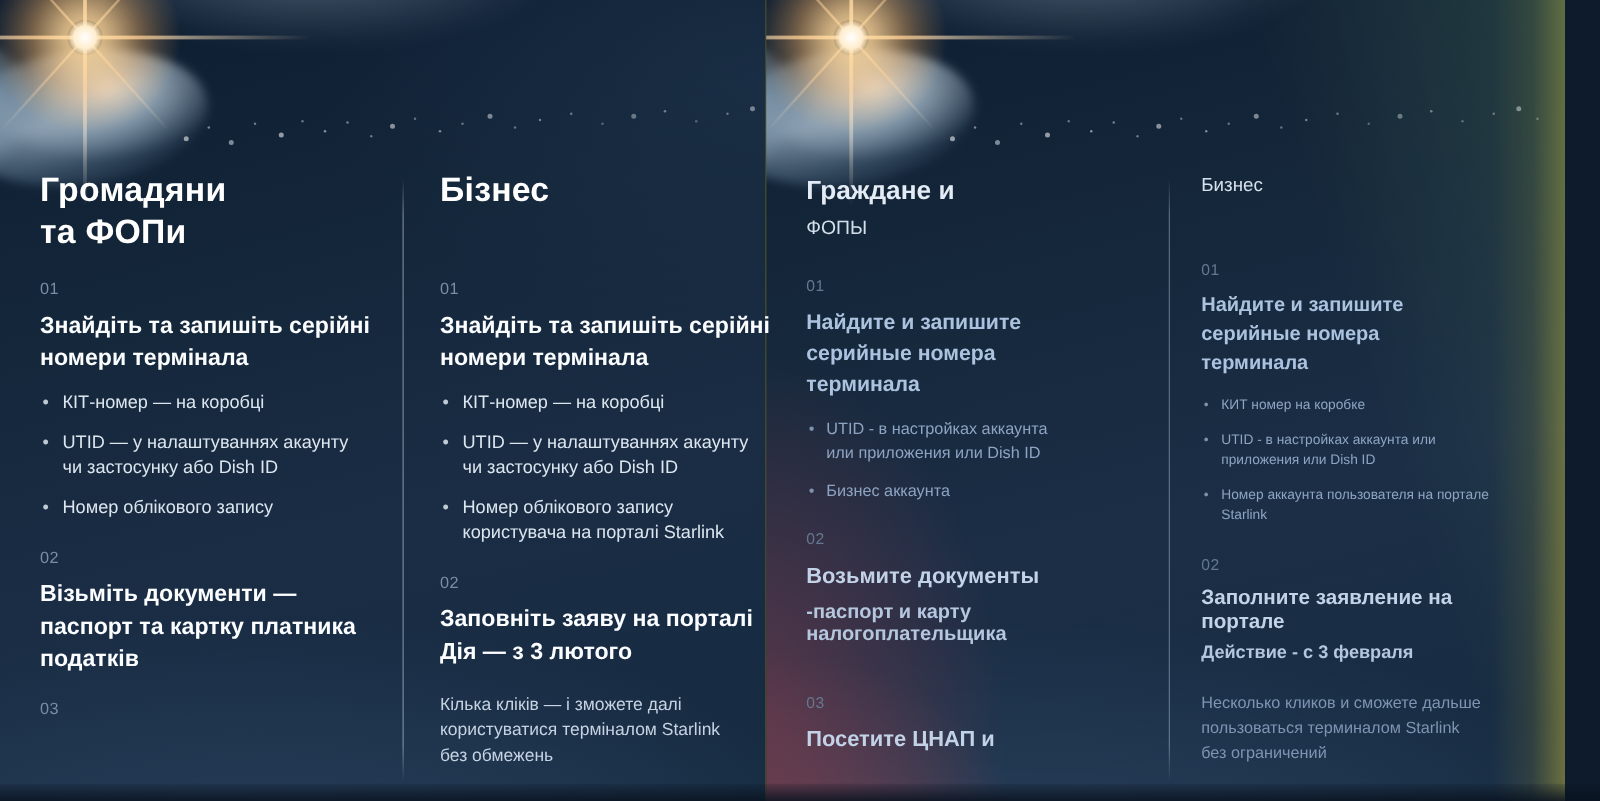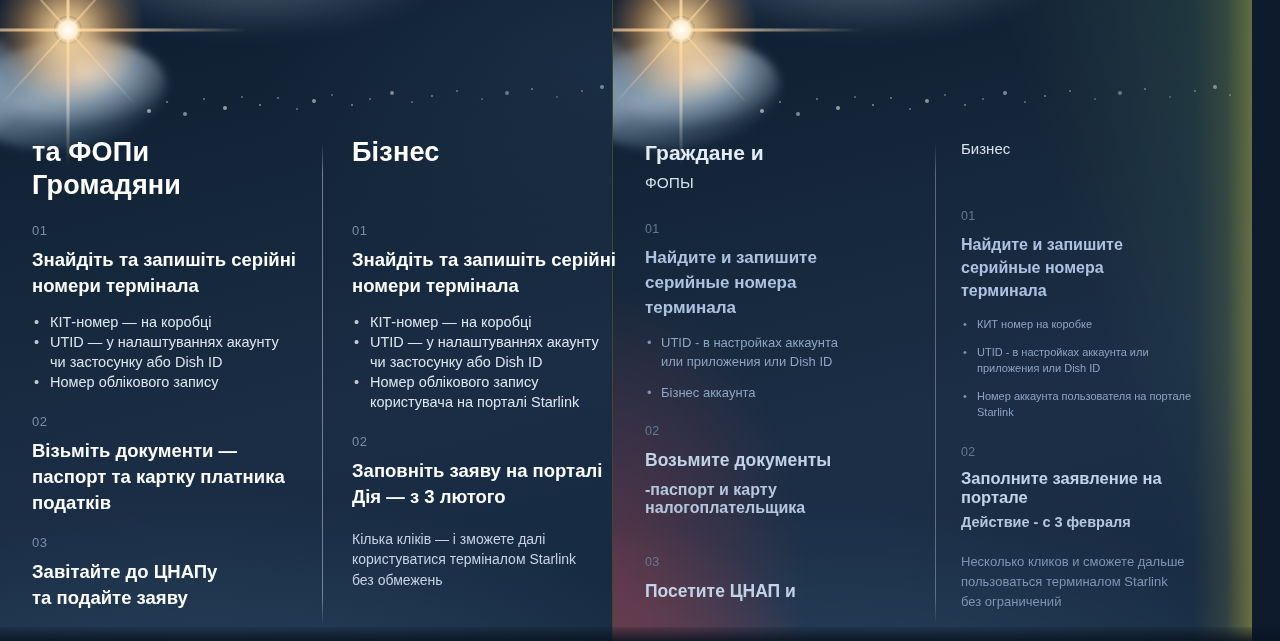--- a/index.html
+++ b/index.html
@@ -86,21 +86,21 @@
   .col-2 { left:352px; top:136px; width:270px; }
   .col-3 { left:32px;  top:140px; width:256px; }
   .col-4 { left:348px; top:140px; width:254px; }
 
   
   .title-xl { color:#ffffff; font-size:27px; font-weight:700; line-height:1.24; letter-spacing:.2px; }
   .step-num { color:#7a8da5; font-size:13px; font-weight:400; letter-spacing:.4px; }
   .ua .step-heading { color:#fbfdff; font-size:18.5px; font-weight:700; line-height:1.4; }
   .ua .bullets li { color:#dde6ef; font-size:14.5px; line-height:1.38; list-style:none;
     position:relative; padding-left:18px; max-width:252px; }
-  .ua .bullets li + li { }
+  .ua .bullets li + li { margin-top:12px; }
   .bullets li::before { content:"•"; position:absolute; left:2px; top:0; color:inherit; opacity:.85; }
   .ua .note { color:#c6d3e2; font-size:14px; line-height:1.45; max-width:238px; }
 
   .col-1 .s1 .step-num { margin-top:20px; }
   .col-2 .s1 .step-num { margin-top:54px; }
   .ua .step-heading { margin-top:9px; }
   .ua .bullets { margin-top:13px; }
   .ua .s2 .step-num { margin-top:22px; }
   .ua .s3 .step-num { margin-top:20px; }
   .col-1 .s3 .step-heading { max-width:195px; }
@@ -152,39 +152,38 @@
         <i class="ray-d2"></i>
         <i class="glow"></i>
         <i class="core"></i>
       </span>
       <i class="fog"></i>
     </div>
     <div class="v-divider"></div>
 
     <div class="col col-1">
       <h1 class="title-xl">
+        <span style="display:block">Громадяни</span>
         <span style="display:block">та ФОПи</span>
-        <span style="display:block">Громадяни</span>
       </h1>
       <div class="step s1">
         <div class="step-num">01</div>
         <h2 class="step-heading">Знайдіть та запишіть серійні номери термінала</h2>
         <ul class="bullets">
           <li>КІТ-номер — на коробці</li>
           <li>UTID — у налаштуваннях акаунту чи застосунку або Dish ID</li>
           <li>Номер облікового запису</li>
         </ul>
       </div>
       <div class="step s2">
         <div class="step-num">02</div>
         <h2 class="step-heading">Візьміть документи — паспорт та картку платника податків</h2>
       </div>
       <div class="step s3">
         <div class="step-num">03</div>
-        <h2 class="step-heading">Завітайте до ЦНАПу та подайте заяву</h2>
       </div>
 
     </div>
 
     <div class="col col-2">
       <h1 class="title-xl">Бізнес</h1>
       <div class="step s1">
         <div class="step-num">01</div>
         <h2 class="step-heading">Знайдіть та запишіть серійні номери термінала</h2>
         <ul class="bullets">
@@ -221,21 +220,21 @@
     <div class="col col-3">
       <h1>
         <span class="title-l" style="display:block">Граждане и</span>
         <span class="title-m" style="display:block">ФОПЫ</span>
       </h1>
       <div class="step s1">
         <div class="step-num">01</div>
         <h2 class="step-heading">Найдите и запишите серийные номера терминала</h2>
         <ul class="bullets">
           <li>UTID - в настройках аккаунта или приложения или Dish ID</li>
-          <li>Бізнес аккаунта</li>
+          <li>Бизнес аккаунта</li>
         </ul>
       </div>
       <div class="step s2">
         <div class="step-num">02</div>
         <div class="h-line1">Возьмите документы</div>
         <div class="h-line2">-паспорт и карту налогоплательщика</div>
       </div>
       <div class="step s3">
         <div class="step-num">03</div>
         <div class="h-line1">Посетите ЦНАП и</div>

